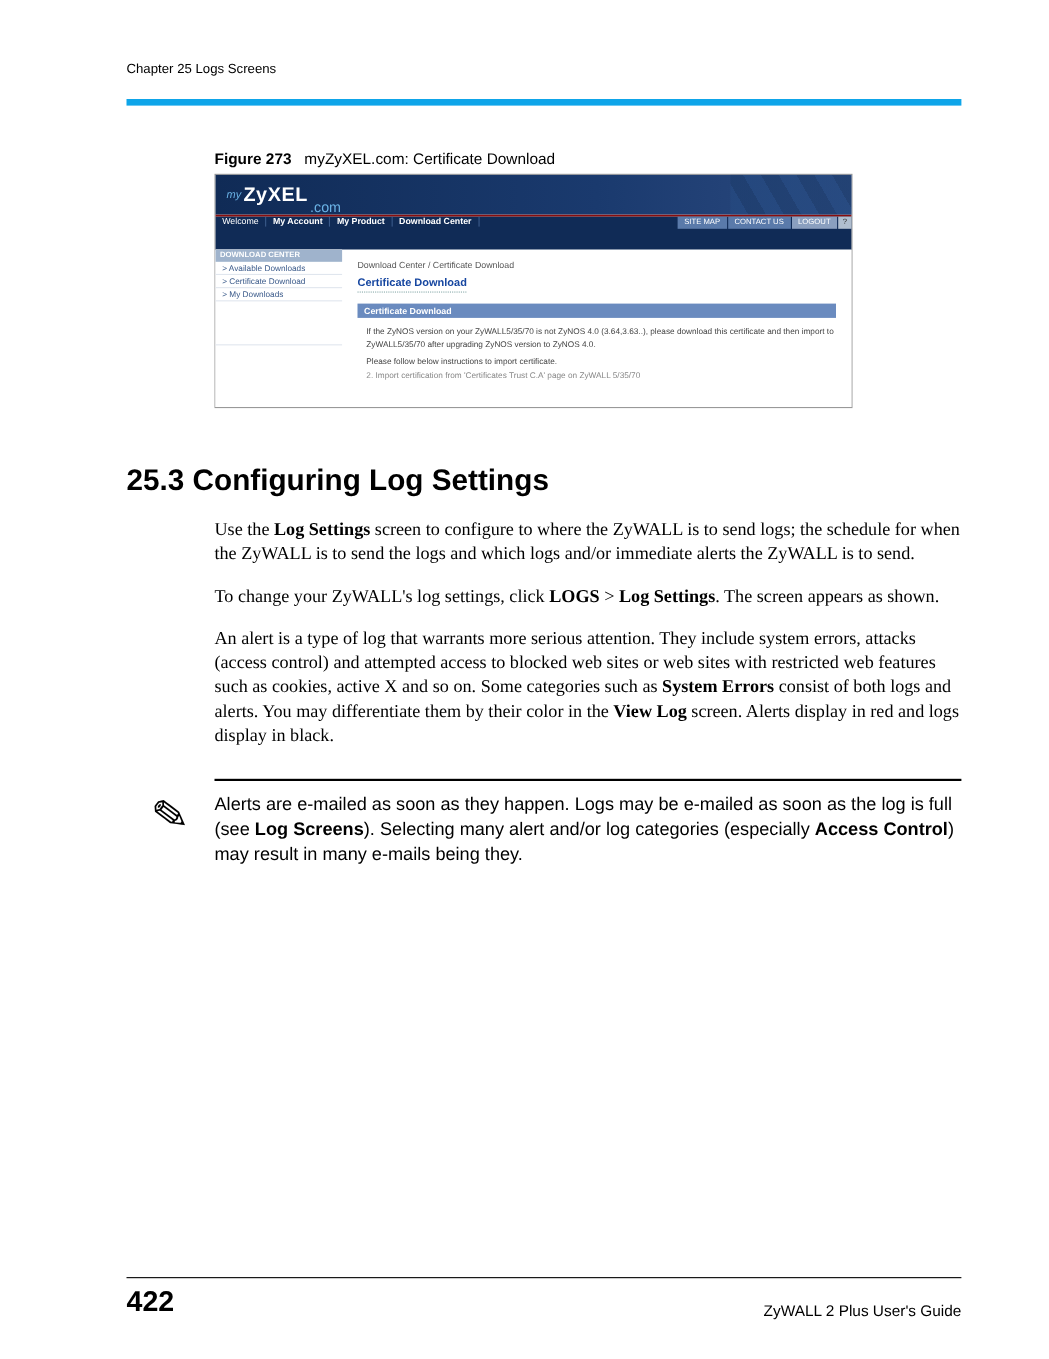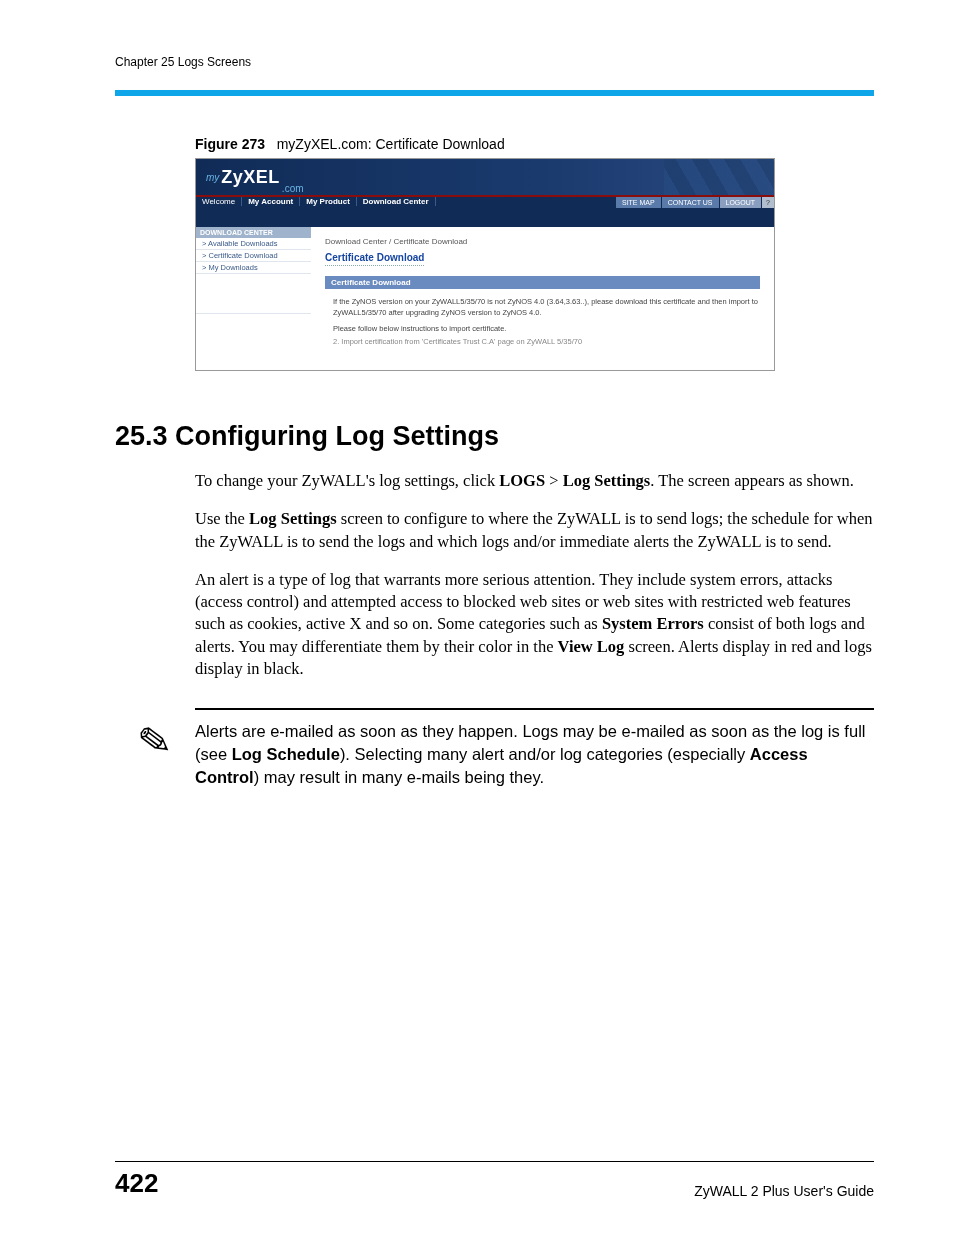--- a/index.html
+++ b/index.html
@@ -42,21 +42,21 @@
   .fig-top {
     background: linear-gradient(90deg,#102b56 0%,#1a3a6e 60%,#2c4a80 100%);
     height: 36px;
     position: relative;
     display: flex;
     align-items: center;
     padding-left: 10px;
   }
   .fig-top .logo-my { color:#6ab2e5; font-size:10px; font-style:italic; margin-right:2px;}
   .fig-top .logo-zyxel { color:#fff; font-weight:bold; font-size:18px; letter-spacing:0.5px;}
-  .fig-top .logo-com { color:#6ab2e5; font-size:10px; margin-left:2px; position:relative; top:6px;margin-top:10px;}
+  .fig-top .logo-com { color:#6ab2e5; font-size:13px; margin-left:2px; position:relative; top:6px;margin-top:10px;}
   .fig-top .deco {
     position:absolute; right:0; top:0; bottom:0; width:110px;
     background: repeating-linear-gradient(60deg,#254b82 0 14px,#1d3d6c 14px 28px);
     opacity:0.6;
   }
   .fig-redline { height:2px; background:#8a0d0d; }
   .fig-nav {
     background:#102b56;
     display:flex;
     align-items:flex-start;
@@ -229,39 +229,39 @@
         <div class="small">If the ZyNOS version on your ZyWALL5/35/70 is not ZyNOS 4.0 (3.64,3.63..), please download this certificate and then import to ZyWALL5/35/70 after upgrading ZyNOS version to ZyNOS 4.0.</div>
         <div class="small2">Please follow below instructions to import certificate.</div>
         <div class="step2">2. Import certification from 'Certificates Trust C.A' page on ZyWALL 5/35/70</div>
       </div>
     </div>
   </div>
 
   <h2>25.3  Configuring Log Settings</h2>
 
   <p class="body-para">
+    <span>Use the </span><b>Log Settings</b><span> screen to configure to where the ZyWALL is to send logs; the schedule for when the ZyWALL is to send the logs and which logs and/or immediate alerts the ZyWALL is to send.</span>
+  </p>
+
+  <p class="body-para">
     <span>To change your ZyWALL's log settings, click </span><b>LOGS</b><span> &gt; </span><b>Log Settings</b><span>. The screen appears as shown.</span>
-  </p>
-
-  <p class="body-para">
-    <span>Use the </span><b>Log Settings</b><span> screen to configure to where the ZyWALL is to send logs; the schedule for when the ZyWALL is to send the logs and which logs and/or immediate alerts the ZyWALL is to send.</span>
   </p>
 
   <p class="body-para">
     <span>An alert is a type of log that warrants more serious attention. They include system errors, attacks (access control) and attempted access to blocked web sites or web sites with restricted web features such as cookies, active X and so on. Some categories such as </span><b>System Errors</b><span> consist of both logs and alerts. You may differentiate them by their color in the </span><b>View Log</b><span> screen. Alerts display in red and logs display in black.</span>
   </p>
 
   <div class="note-block">
     <div class="note-rule"></div>
     <div class="note-row">
       <div class="note-icon-cell">
         <span class="note-icon">✎</span>
       </div>
       <div class="note-text">
-        <span>Alerts are e-mailed as soon as they happen. Logs may be e-mailed as soon as the log is full (see </span><b>Log Schedule</b><span>). Selecting many alert and/or log categories (especially </span><b>Access Control</b><span>) may result in many e-mails being they.</span>
+        <span>Alerts are e-mailed as soon as they happen. Logs may be e-mailed as soon as the log is full (see </span><b>Log Screens</b><span>). Selecting many alert and/or log categories (especially </span><b>Access Control</b><span>) may result in many e-mails being they.</span>
       </div>
     </div>
   </div>
 
   <div class="footer">
     <div class="page-number">422</div>
     <div class="guide-name">ZyWALL 2 Plus User's Guide</div>
   </div>
 
 </div>

